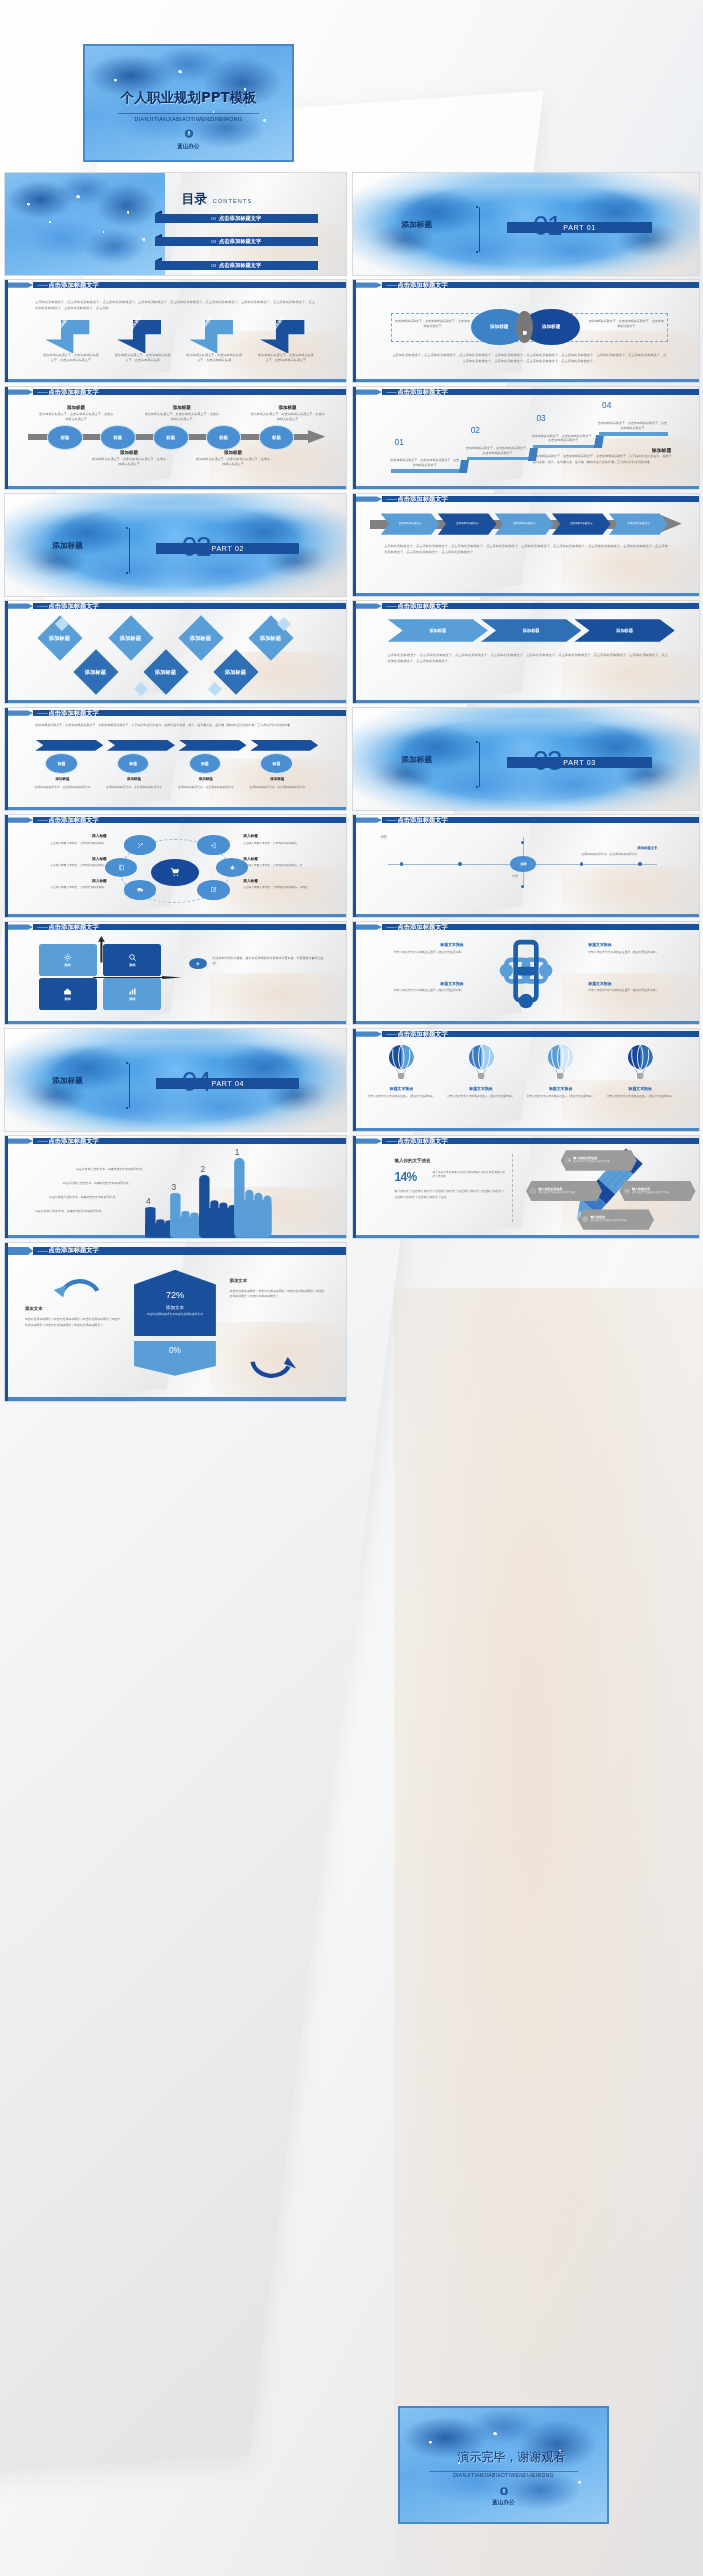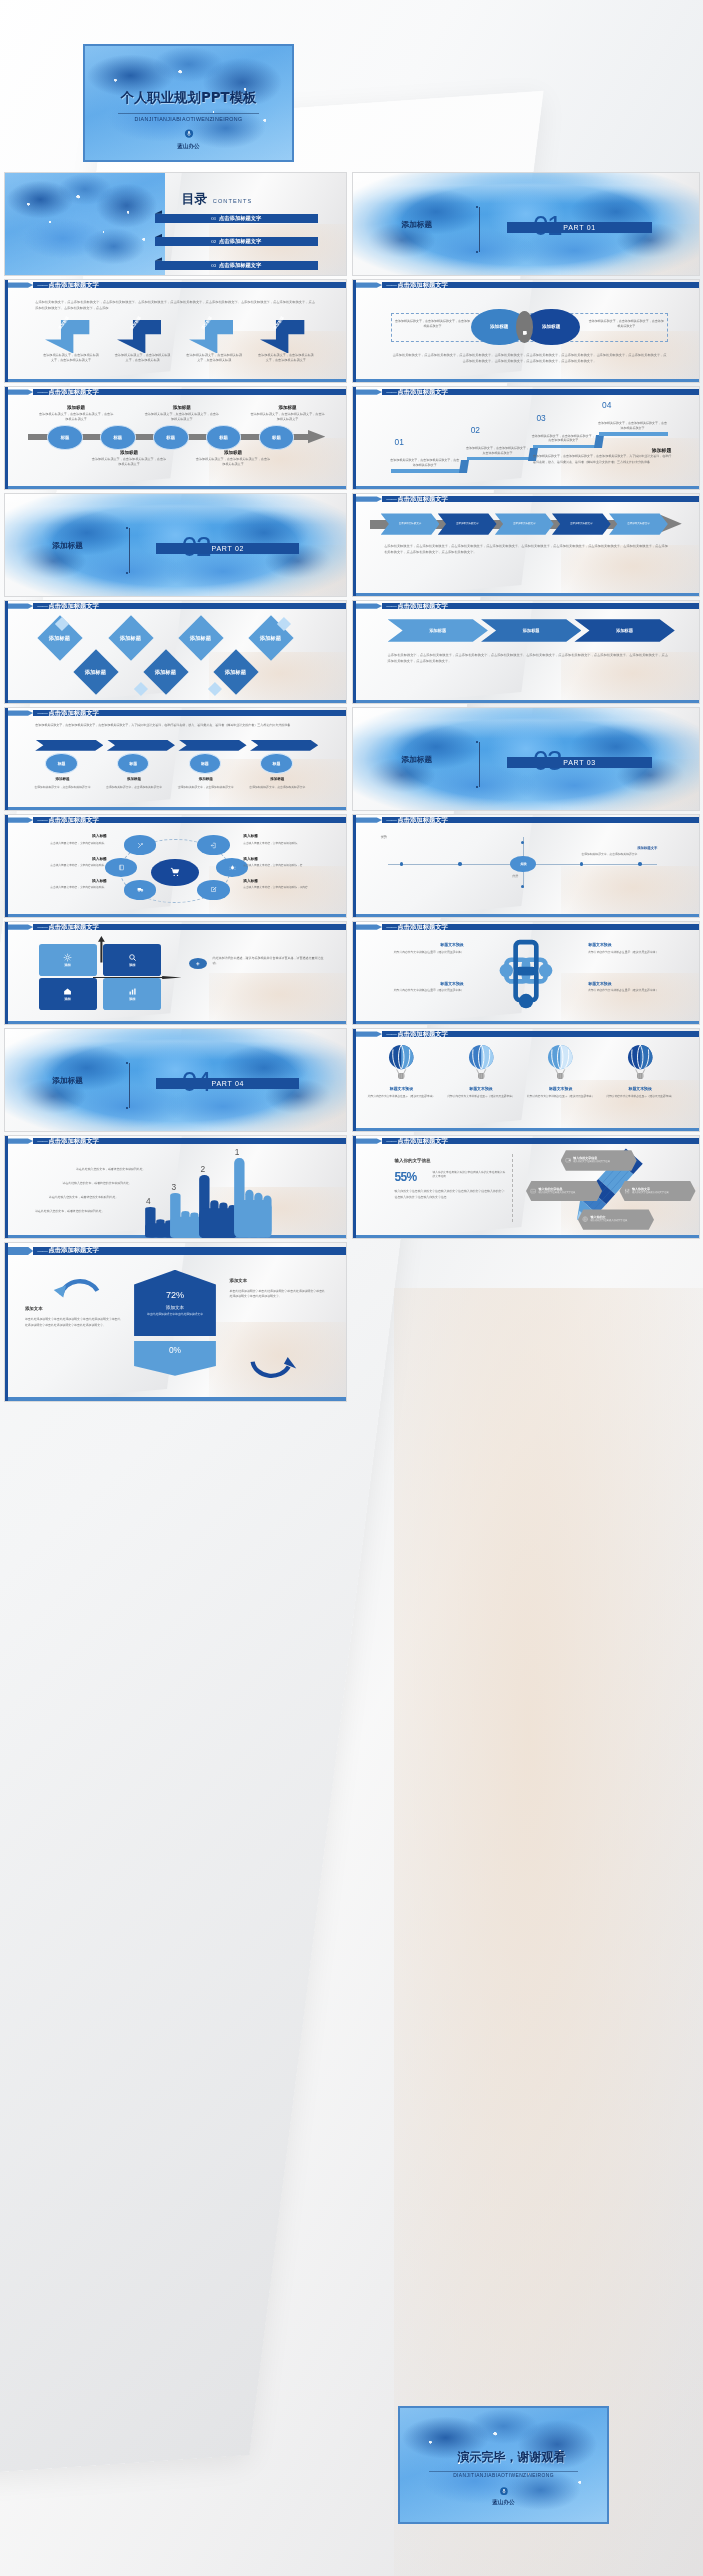--- a/index.html
+++ b/index.html
@@ -120,21 +120,21 @@
   }
   #cover .cline{ position:absolute; left:16%; right:16%; top:59%; height:0.7px; background:#20406e; opacity:.55;}
   #cover .csub{ position:absolute; left:0; right:0; top:61%; text-align:center; font-size:5.3px; letter-spacing:0.4px; color:#17386d;}
   #cover .mic{ position:absolute; left:50%; top:73%; transform:translateX(-50%); }
   #cover .cauthor{ position:absolute; left:0; right:0; top:85%; text-align:center; font-size:5.6px; font-weight:700; color:#14366b;}
 
   
   #endslide{ position:absolute; left:398px; top:2406px; width:211px; height:118px;
     border:2.1px solid #4a87c8; background:#7fc0f0; overflow:hidden; }
   #endslide .ctitle{ position:absolute; left:16px; right:0; top:36%; text-align:center;
-    font-weight:700; font-size:12px; color:#102f63; text-shadow:0.7px 0.7px 0 rgba(255,255,255,.4);}
+    font-weight:400; font-size:12px; color:#102f63; text-shadow:0.7px 0.7px 0 rgba(255,255,255,.4);}
   #endslide .cline{ position:absolute; left:14%; right:14%; top:55%; height:0.7px; background:#20406e; opacity:.5;}
   #endslide .csub{ position:absolute; left:0; right:0; top:57%; text-align:center; font-size:4.9px; letter-spacing:0.4px; color:#17386d;}
   #endslide .mic{ position:absolute; left:50%; top:69%; transform:translateX(-50%);}
   #endslide .cauthor{ position:absolute; left:0; right:0; top:80%; text-align:center; font-size:5.6px; font-weight:700; color:#14366b;}
   .diamond{ position:absolute; transform:rotate(45deg); display:flex; align-items:center; justify-content:center;}
   .diamond span{ transform:rotate(-45deg); color:#fff; font-size:5.3px; font-weight:700; white-space:nowrap;}
 
   .circ{ border-radius:50%; display:flex; align-items:center; justify-content:center; color:#fff; }
   .dashcircle{ position:absolute; border:0.7px dashed #9bb8d4; border-radius:50%; }
   .chev-step{ background:#3b7bc4; clip-path:polygon(0 0, 86% 0, 100% 50%, 86% 100%, 0 100%, 14% 50%); }
@@ -840,21 +840,21 @@
           <div class="chev"></div>
           <div class="bar">
             <span class="dash" style="font-size:5.6px">——</span>
             <span class="ttl cn" style="font-size:6.3px">点击添加标题文字</span>
           </div>
         </div>
         <div class="botbar"></div>
         <div class="leftbar"></div>
         <div style="position:absolute;left:46%;top:18%;height:66%;width:0.7px;border-left:0.7px dashed #b4b4b4;"></div>
         <div class="cn" style="position:absolute;left:12%;top:22%;font-size:4.5px;font-weight:700;color:#3b3b3b;">输入你的文字信息</div>
-        <div style="position:absolute;left:12%;top:33%;font-size:12px;font-weight:800;color:#2f6fb5;letter-spacing:-0.7px;">55%</div>
+        <div style="position:absolute;left:12%;top:33%;font-size:12px;font-weight:800;color:#2f6fb5;letter-spacing:-0.7px;">14%</div>
         <div class="cn ph" style="position:absolute;left:23%;width:21%;top:33%;font-size:2.7px;line-height:1.7;">输入你的文字信息输入你的文字信息输入你的文字信息输入你的文字信息</div>
         <div class="cn ph" style="position:absolute;left:12%;width:32%;top:52%;font-size:2.9px;line-height:1.9;">输入你的文字信息输入你的文字信息输入你的文字信息输入你的文字信息输入你的文字信息输入你的文字信息输入你的文字信息</div>
         <div style="position:absolute;left:52%;top:8%;width:42%;height:86%;">
           <svg viewBox="0 0 160 170" style="width:100%;height:100%">
             <g transform="rotate(42 80 85)">
               <rect x="58" y="2" width="44" height="28" fill="#17489a"></rect>
               <rect x="58" y="30" width="44" height="52" fill="#5a9ed8"></rect>
               <rect x="58" y="82" width="44" height="26" fill="#17489a"></rect>
               <rect x="58" y="108" width="44" height="26" fill="#3b7bc4"></rect>
               <polygon points="58,134 102,134 80,168" fill="#5a9ed8"></polygon>

